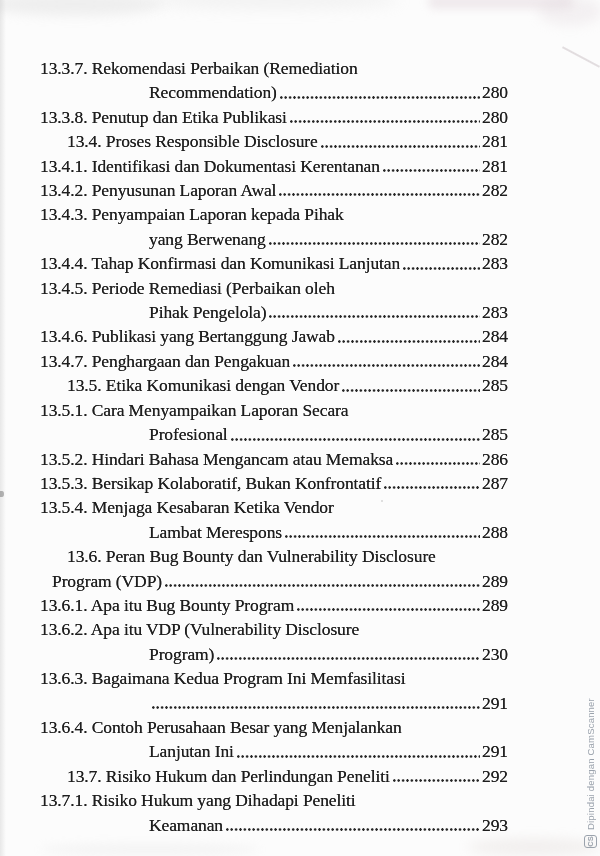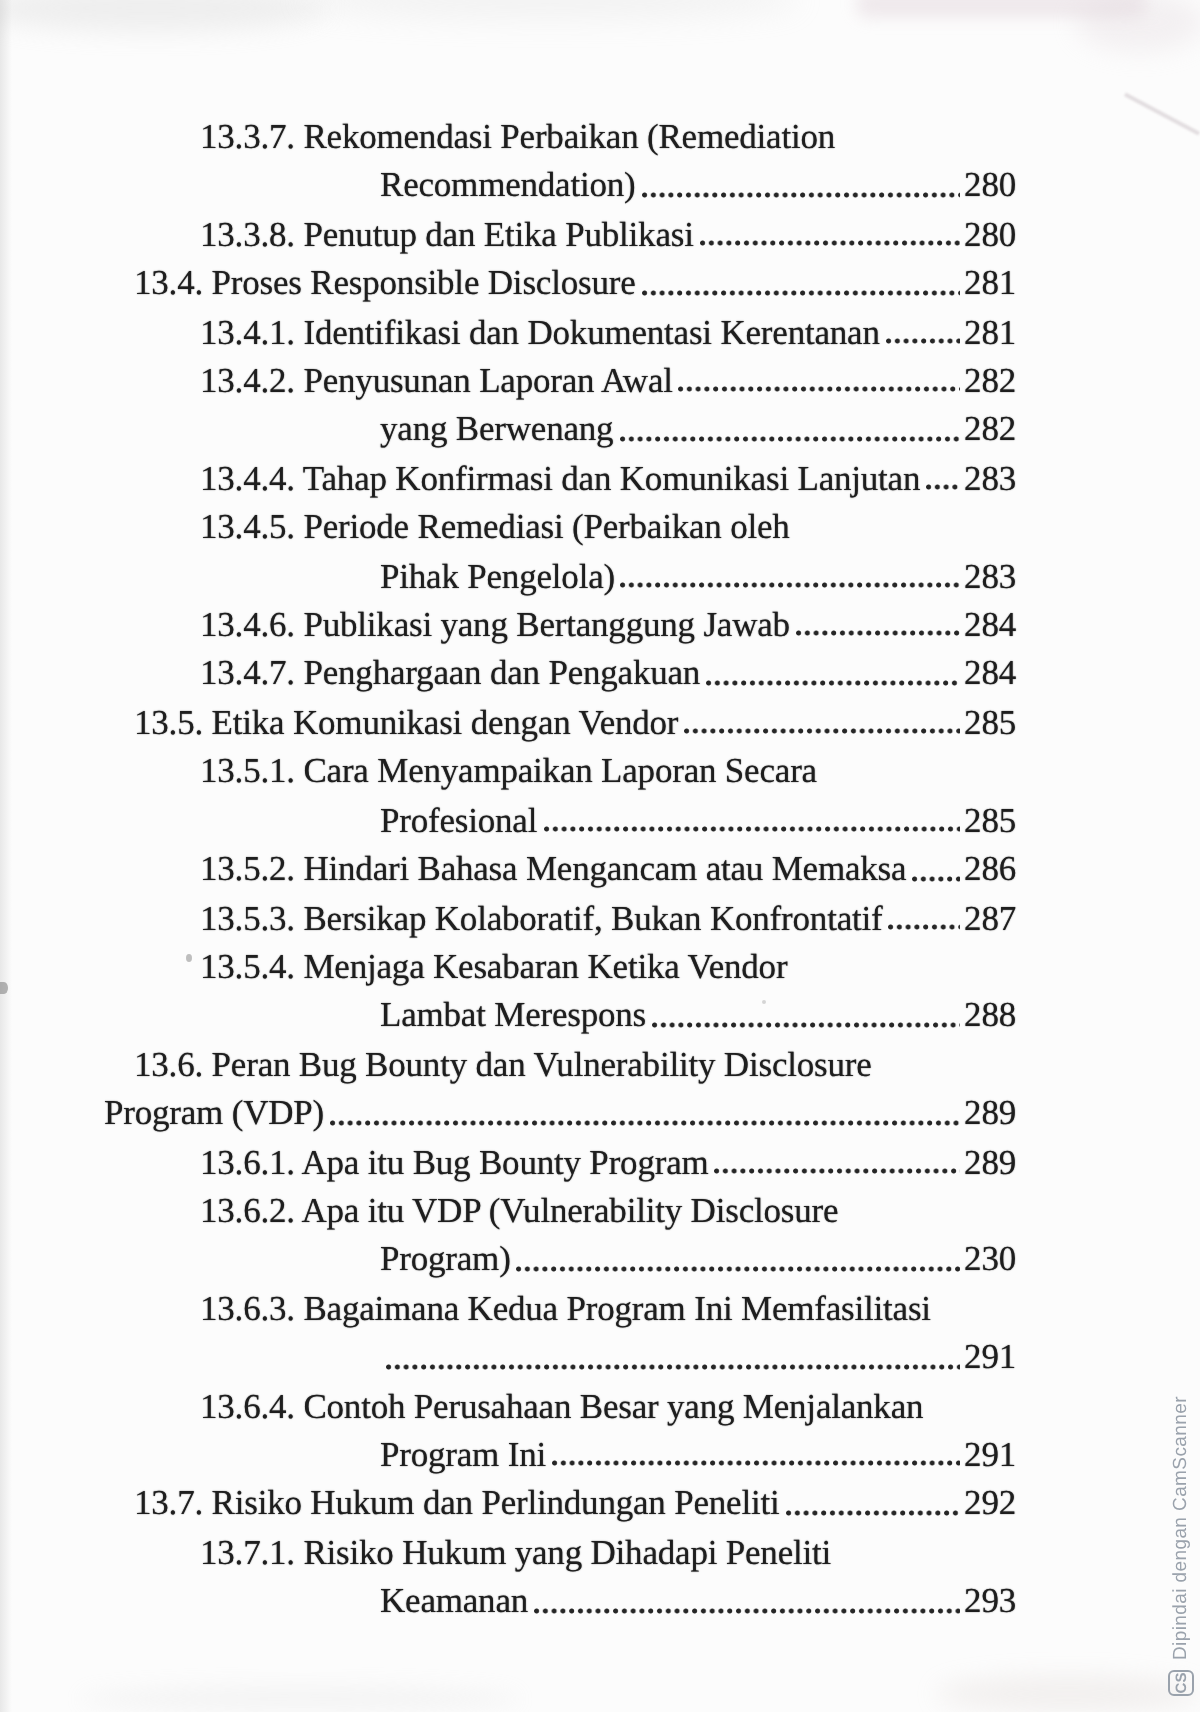--- a/index.html
+++ b/index.html
@@ -11,23 +11,23 @@
   }
   .toc { position:absolute; top:56px; left:0; width:600px; }
   .row {
     display:flex; align-items:baseline;
     height:24.42px; line-height:24.42px;
     font-size:17.5px; letter-spacing:-0.1px;
     padding-right:92px; white-space:nowrap;
     text-shadow:0 0 0.6px rgba(25,25,25,0.85);
   }
   .n2 { padding-left:67px; }
-  .n3 { padding-left:100px; }
+  .n3 { padding-left:40px; }
   .c2 { padding-left:52px; }
-  .c3 { padding-left:149px;margin-left:41px; }
+  .c3 { padding-left:149px; }
   .txt { flex:0 0 auto; }
   .leader {
     flex:1 1 auto; min-width:0; align-self:flex-end;
     height:3px; margin:0 2px 6px 3px;
     background-image:radial-gradient(circle at 1.3px 1.5px, #262626 1.05px, rgba(0,0,0,0) 1.45px);
     background-size:4.4px 3px; background-repeat:repeat-x;
   }
   .pageno { flex:0 0 auto; }
 
   
@@ -99,20 +99,23 @@
       <div class="row n3">
         <span class="txt"><span>13.4.1.</span> Identifikasi dan Dokumentasi Kerentanan</span>
         <span class="leader"></span>
         <span class="pageno">281</span>
       </div>
       <div class="row n3">
         <span class="txt"><span>13.4.2.</span> Penyusunan Laporan Awal</span>
         <span class="leader"></span>
         <span class="pageno">282</span>
       </div>
+      <div class="row n3">
+        <span class="txt"><span>13.4.3.</span> Penyampaian Laporan kepada Pihak</span>
+      </div>
       <div class="row c3">
         <span class="txt">yang Berwenang</span>
         <span class="leader"></span>
         <span class="pageno">282</span>
       </div>
       <div class="row n3">
         <span class="txt"><span>13.4.4.</span> Tahap Konfirmasi dan Komunikasi Lanjutan</span>
         <span class="leader"></span>
         <span class="pageno">283</span>
       </div>
@@ -190,21 +193,21 @@
         <span class="txt"><span>13.6.3.</span> Bagaimana Kedua Program Ini Memfasilitasi</span>
       </div>
       <div class="row c3">
         <span class="leader"></span>
         <span class="pageno">291</span>
       </div>
       <div class="row n3">
         <span class="txt"><span>13.6.4.</span> Contoh Perusahaan Besar yang Menjalankan</span>
       </div>
       <div class="row c3">
-        <span class="txt">Program Ini</span>
+        <span class="txt">Lanjutan Ini</span>
         <span class="leader"></span>
         <span class="pageno">291</span>
       </div>
       <div class="row n2">
         <span class="txt"><span>13.7.</span> Risiko Hukum dan Perlindungan Peneliti</span>
         <span class="leader"></span>
         <span class="pageno">292</span>
       </div>
       <div class="row n3">
         <span class="txt"><span>13.7.1.</span> Risiko Hukum yang Dihadapi Peneliti</span>

